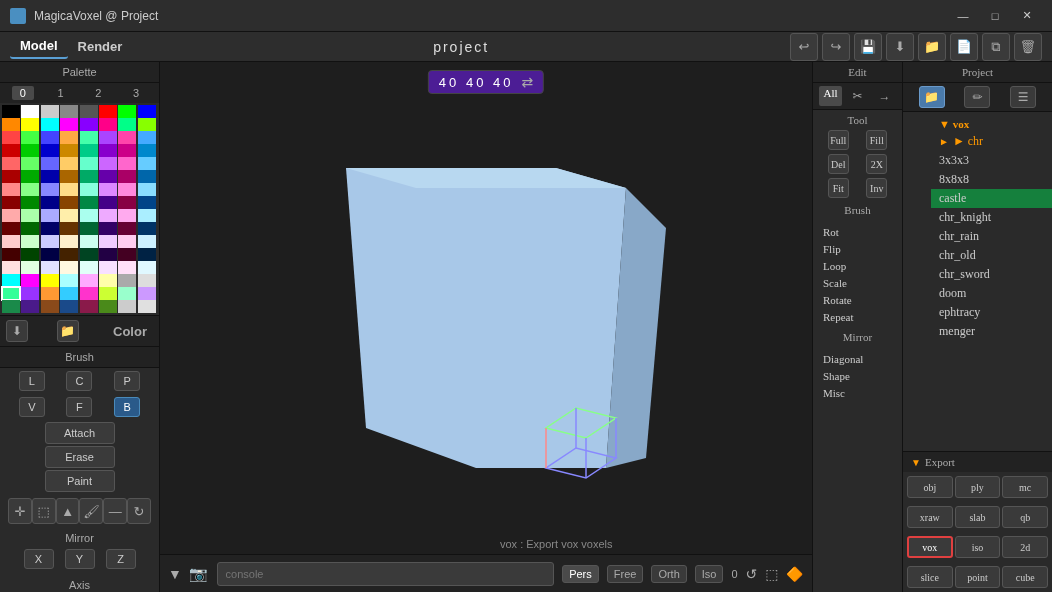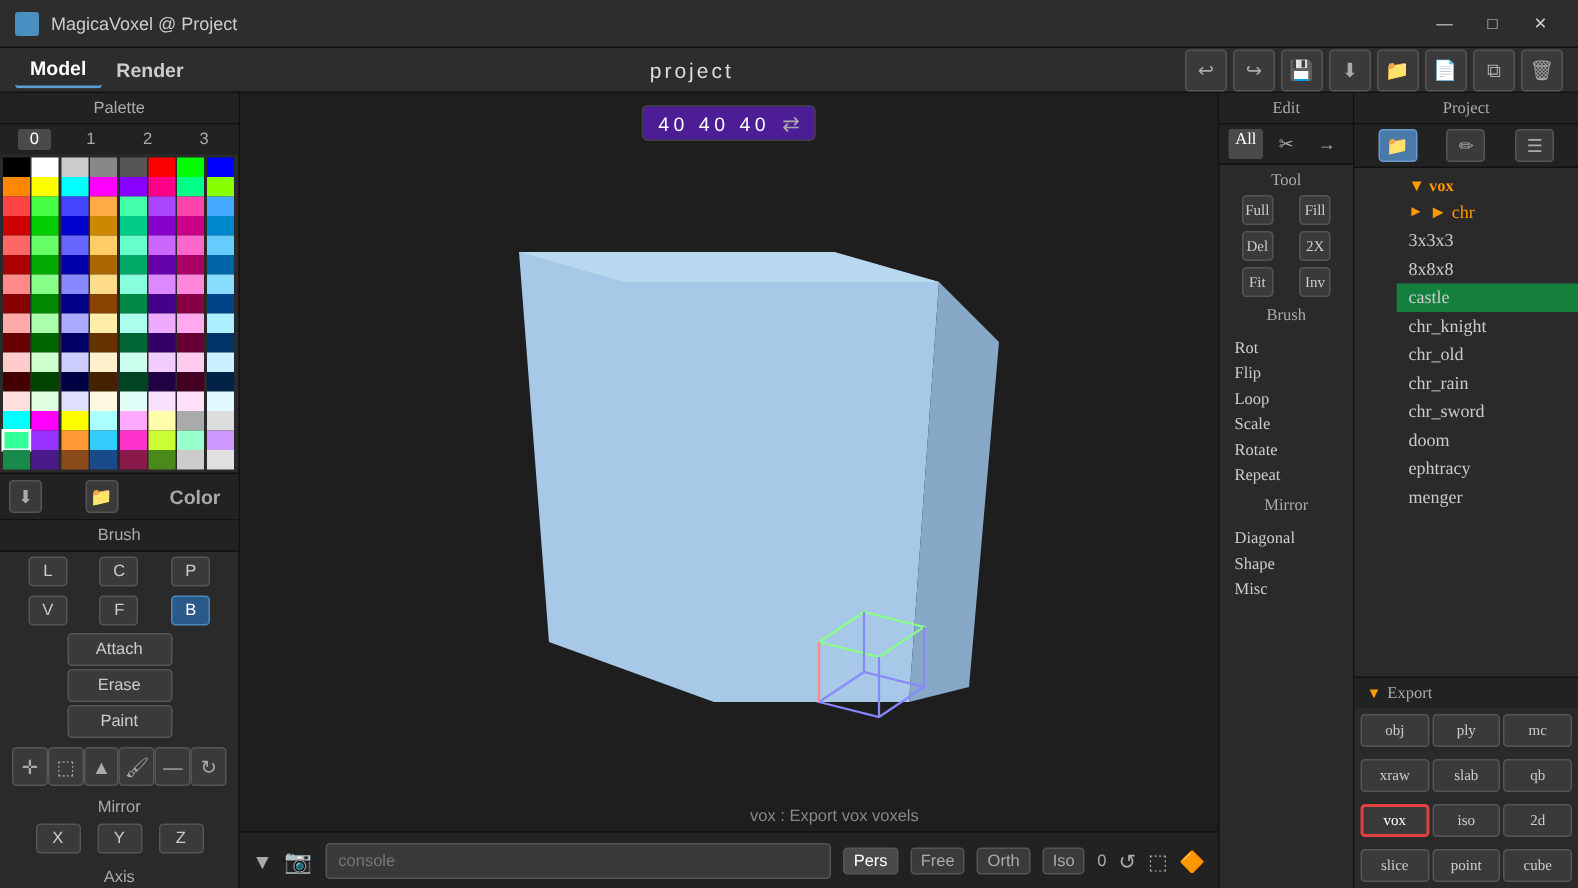--- a/index.html
+++ b/index.html
@@ -436,24 +436,24 @@
         <div class="project-item">
             <span>8x8x8</span>
           </div>
         <div class="project-item selected">
             <span>castle</span>
           </div>
         <div class="project-item">
             <span>chr_knight</span>
           </div>
         <div class="project-item">
+            <span>chr_rain</span>
+          </div>
+        <div class="project-item">
             <span>chr_old</span>
-          </div>
-        <div class="project-item">
-            <span>chr_rain</span>
           </div>
         <div class="project-item">
             <span>chr_sword</span>
           </div>
         <div class="project-item">
             <span>doom</span>
           </div>
         <div class="project-item">
             <span>ephtracy</span>
           </div>

